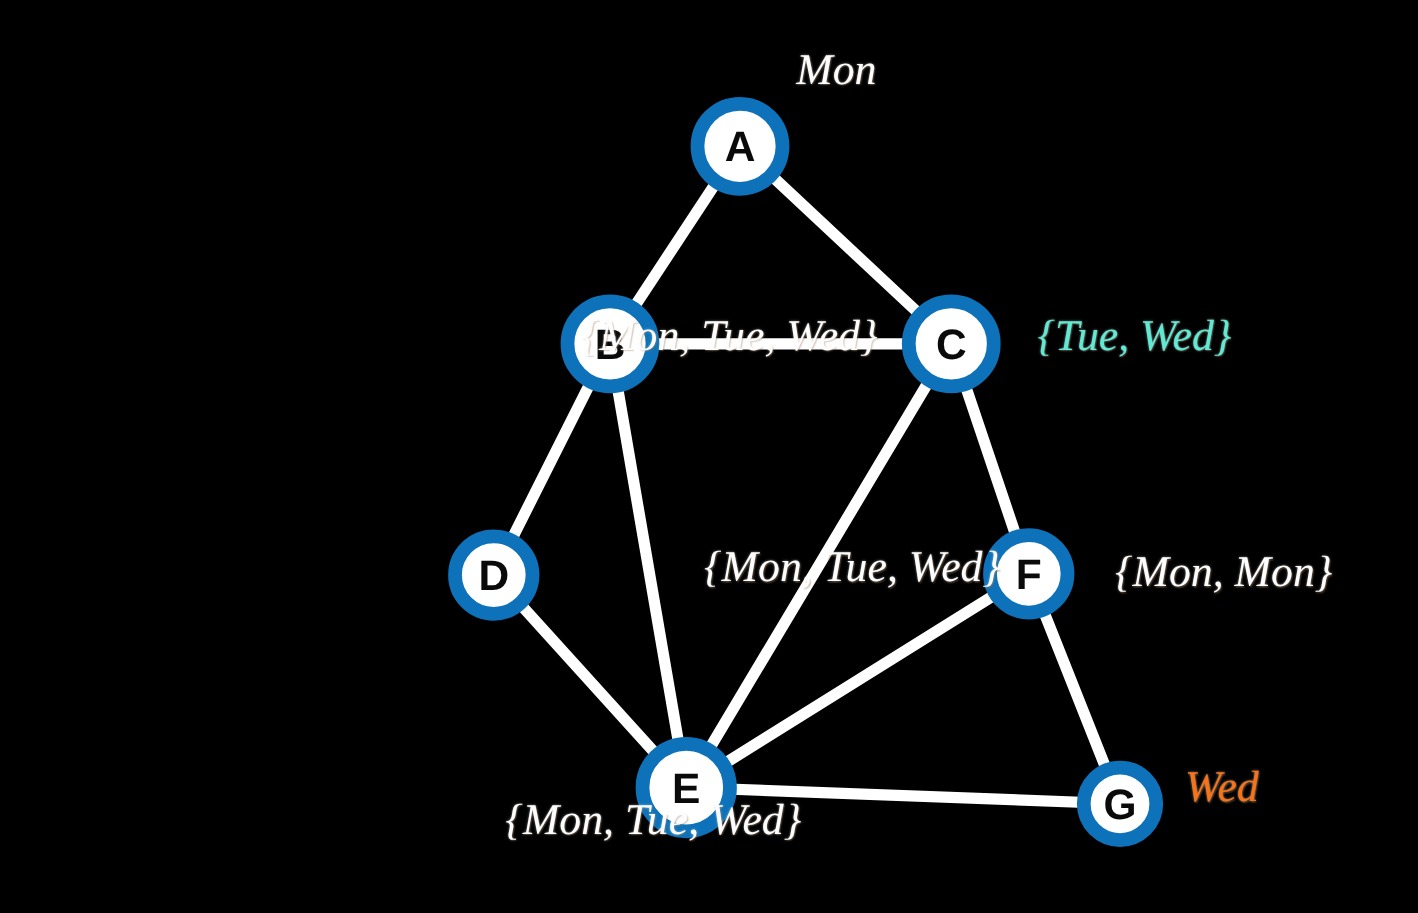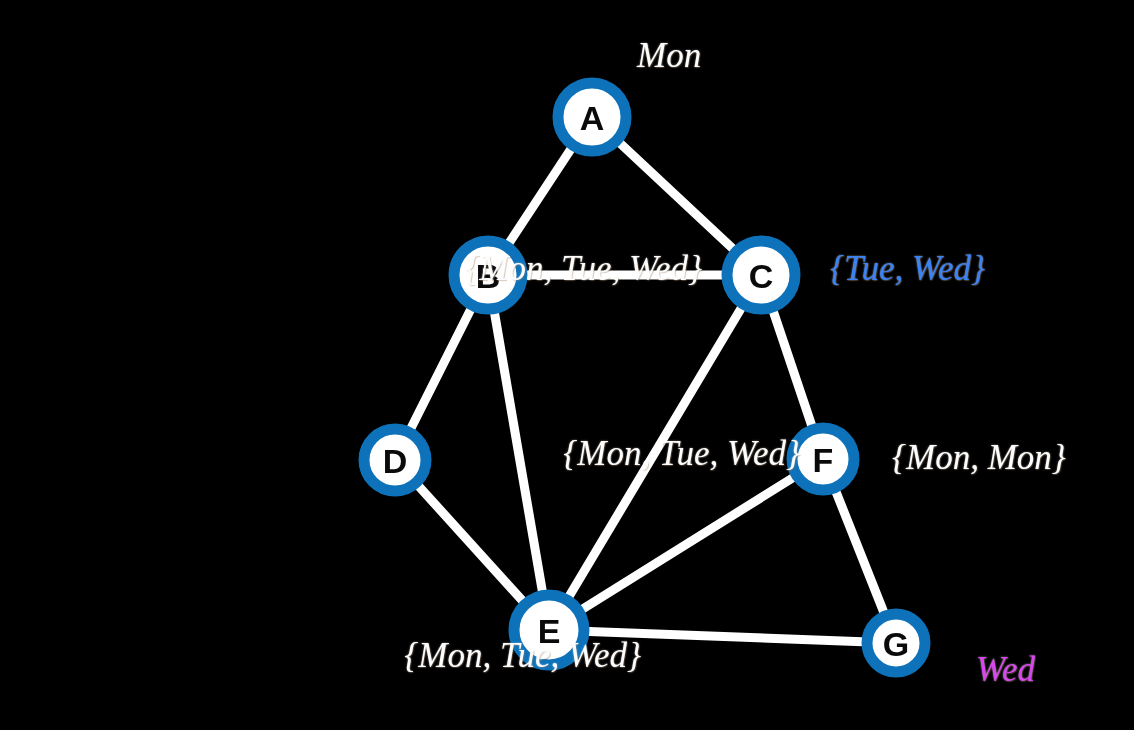--- a/index.html
+++ b/index.html
@@ -105,19 +105,19 @@
         </g>
         <g>
           <circle class="node-ring" cx="896" cy="643" r="29" fill="#ffffff" stroke="#0d72b9"></circle>
           <text class="node-letter" x="896" y="644" fill="#0a0a0a">G</text>
         </g>
       </g>
   </svg>
   <div id="labels-layer">
       <div class="domain-label lbl-right" style="top: 38px; left: 637px; color: rgb(253, 253, 253);">Mon</div>
       <div class="domain-label lbl-left" style="top: 251px; right: 432px; color: rgb(253, 253, 253);">{Mon, Tue, Wed}</div>
-      <div class="domain-label lbl-right" style="top: 251px; left: 830px; color: #3b82f6;">{Tue, Wed}</div>
+      <div class="domain-label lbl-right" style="top: 251px; left: 830px; color: #5eead4;">{Tue, Wed}</div>
       <div class="domain-label lbl-left" style="top: 436px; right: 334px; color: rgb(253, 253, 253);">{Mon, Tue, Wed}</div>
       <div class="domain-label lbl-left" style="top: 638px; right: 493px; color: rgb(253, 253, 253);">{Mon, Tue, Wed}</div>
       <div class="domain-label lbl-right" style="top: 440px; left: 892px; color: rgb(253, 253, 253);">{Mon, Mon}</div>
-      <div class="domain-label lbl-right" style="top: 652px; left: 948px; color: #d946ef; margin-left: 28px;">Wed</div>
+      <div class="domain-label lbl-right" style="top: 612px; left: 948px; color: #f97316;">Wed</div>
     </div>
 </div>
 
 </body></html>

